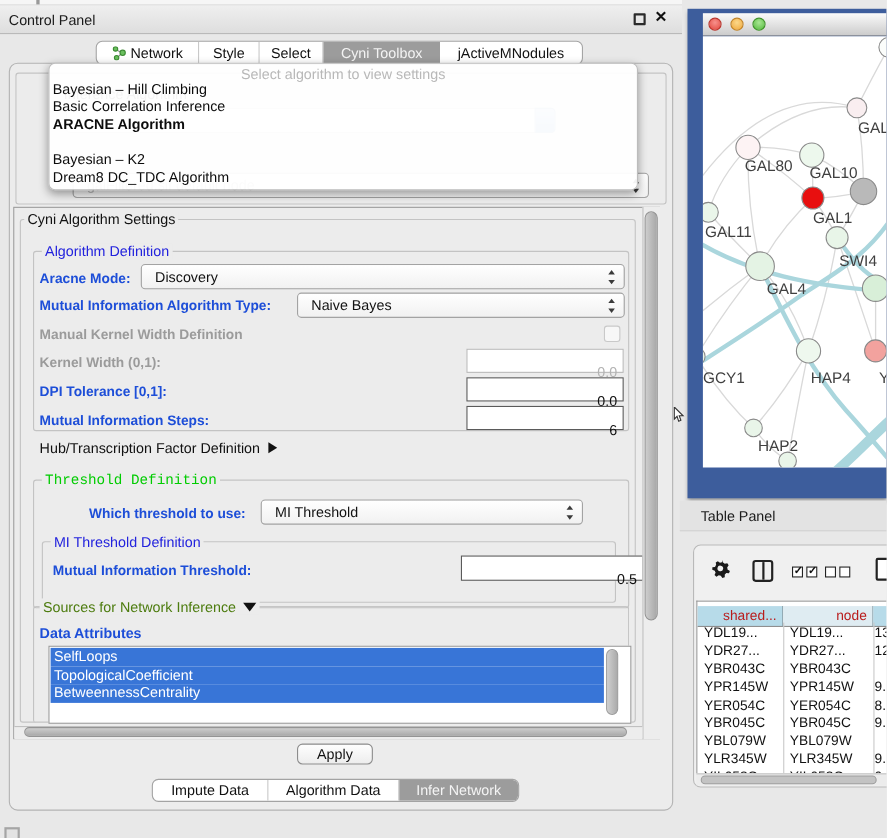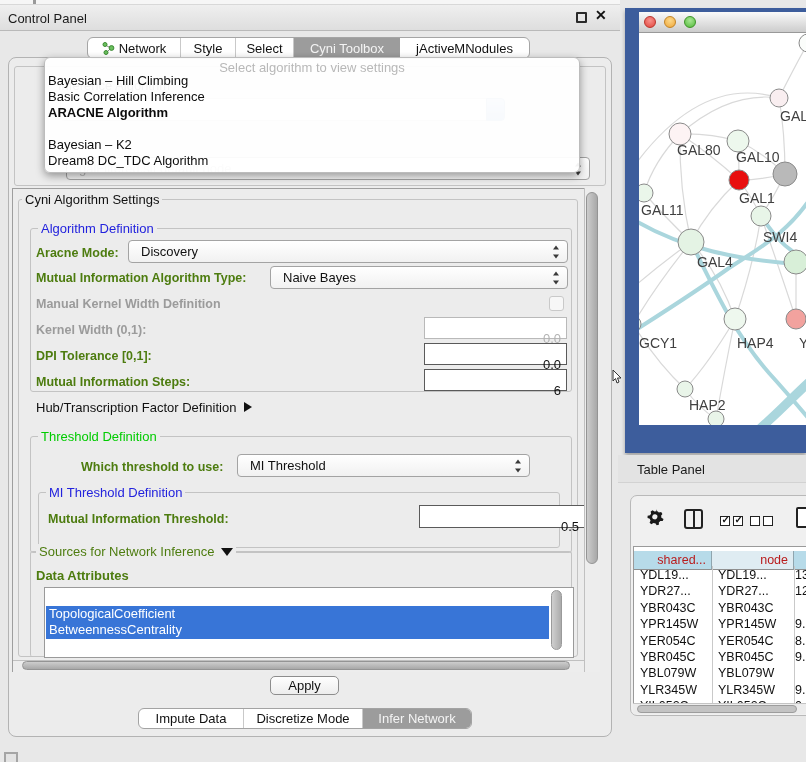--- a/index.html
+++ b/index.html
@@ -31,22 +31,22 @@
   #hidden-combo2 { left:66px; top:157px; width:524px; height:23px; color:#b8b8b8; }
   #dropdown { left:44px; top:57px; width:536px; height:116px; background:rgba(255,255,255,0.94); border:1px solid #bcbcbc; border-radius:6px; box-shadow:0 3px 9px rgba(0,0,0,0.38); }
   #dd-head { position:absolute; left:0; top:2px; width:100%; text-align:center; font-size:13px; color:#b8b8b8; }
   .dd-item { position:absolute; left:3px; font-size:13px; color:#0c0c0c; line-height:16px; white-space:nowrap; }
   .dd-item.bold { font-weight:bold; }
   
   #scrollpane { left:12px; top:188px; width:588px; height:484px; border:1px solid #9e9e9e; background:#ececec; }
   .gbox { position:absolute; border:1px solid #c3c3c3; border-radius:3px; }
   .gtitle { position:absolute; font-size:13px; background:#ececec; padding:0 3px; white-space:nowrap; }
   .blue { color:#2222dd; }
-  .green { color:#00cc00; }
-  .lbl { position:absolute; font-size:12.5px; font-weight:bold; color:#4d7c0f; white-space:nowrap; }
+  .green { color:#00cc00;font-family:Liberation Mono, monospace; }
+  .lbl { position:absolute; font-size:12.5px; font-weight:bold; color:#1d4ed8; white-space:nowrap; }
   .lbl.dis { color:#9b9b9b; }
   .field { position:absolute; background:#fff; border:1px solid #5a5a5a; font-size:13px; color:#111; text-align:right; padding:13px 5px 0 0; }
   .field.dis { border-color:#b9b9b9; color:#b3b3b3; }
   #checkbox { left:549px; top:296px; width:15px; height:15px; border:1px solid #c9c9c9; border-radius:3px; background:#f7f7f7; }
   .tri-right { display:inline-block; width:0; height:0; border-top:5.5px solid transparent; border-bottom:5.5px solid transparent; border-left:8px solid #111; margin-left:8px; }
   .tri-down { display:inline-block; width:0; height:0; border-left:6px solid transparent; border-right:6px solid transparent; border-top:8px solid #111; margin-left:6px; }
   
   #attr-list { left:44px; top:587px; width:530px; height:71px; background:#fff; border:1px solid #9a9a9a; overflow:hidden; }
   .li { position:absolute; left:1px; width:503px; height:16.6px; background:#3875d7; color:#fff; font-size:13px; padding-left:3px; line-height:16.6px; }
   #list-vsb { position:absolute; left:506px; top:2px; width:11px; height:60px; background:linear-gradient(90deg,#cfcfcf,#ababab); border:1px solid #9a9a9a; border-radius:6px; }
@@ -190,36 +190,37 @@
 
 <span class="abs lbl" style="left:48px; top:512px;">Mutual Information Threshold:</span>
 <div class="abs field" style="left:419px; top:505px; width:166px; height:23px;">0.5</div>
 
 <div class="abs gbox" style="left:30px; top:551px; width:542px; height:106px; border-bottom:none;"></div>
 <span class="abs gtitle" style="left:36px; top:544px; color:#4d7c0f;"><span>Sources for Network Inference</span><span class="tri-down"></span></span>
 <span class="abs lbl" style="left:36px; top:568px; font-size:13px;">Data Attributes</span>
 
 <div class="abs" id="attr-list">
   <div id="list-vsb"></div>
+<div class="li" style="top: 1px;">SelfLoops</div>
     <div class="li" style="top: 17.6px;">TopologicalCoefficient</div>
     <div class="li" style="top: 34.2px;">BetweennessCentrality</div>
   </div>
 
 <div class="abs" id="vsb-track"></div>
 <div class="abs" id="vsb-thumb"></div>
 <div class="abs" id="hsb-track"></div>
 <div class="abs" id="hsb-thumb"></div>
 
 <div class="abs" id="apply">Apply</div>
 <div class="abs" id="bottom-tabs">
     <div class="seg" style="width: 105px;">
       <span>Impute Data</span>
     </div>
     <div class="seg" style="width: 119px;">
-      <span>Discretize Mode</span>
+      <span>Algorithm Data</span>
     </div>
     <div class="seg sel" style="width: 108px;">
       <span>Infer Network</span>
     </div>
   </div>
 <div class="abs" id="mini-icon"></div>
 
 <div class="abs" id="net-window"></div>
 <div class="abs" id="net-titlebar"></div>
 <div class="abs light" id="light-red"></div>

